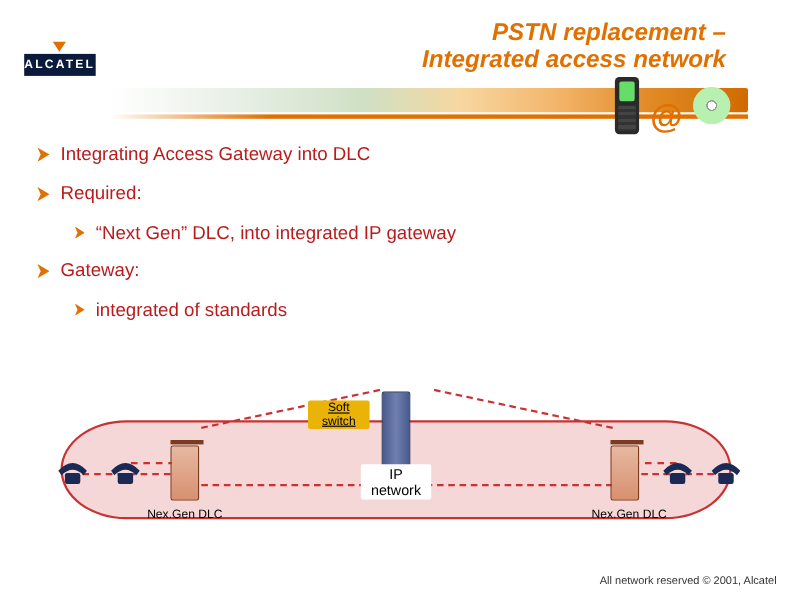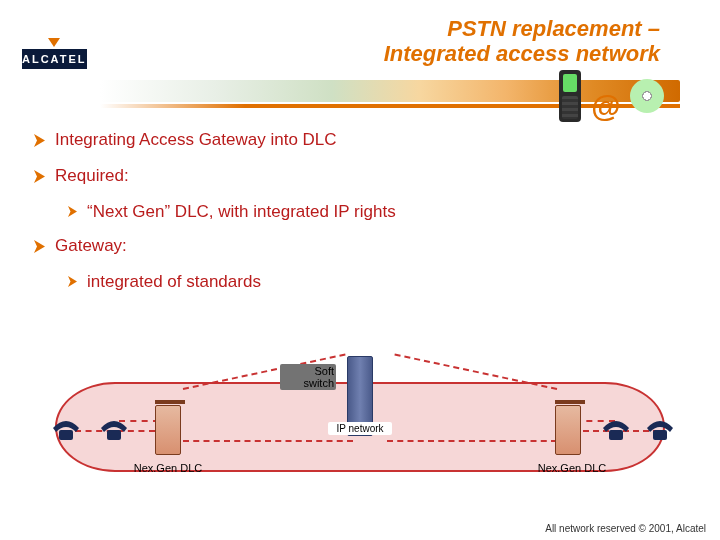--- a/index.html
+++ b/index.html
@@ -31,22 +31,22 @@
   .cloud { position:absolute; left:0; right:0; top:22px; height:90px; background:#f6d7d7; border:2px solid #c83232; border-radius:60px / 45px; }
   .pole { position:absolute; width:30px; }
   .pole .box { width:26px; height:50px; background: linear-gradient(180deg,#e6b9a0 0,#d89070 100%); border:1.5px solid #7a3b1e; border-radius:2px; }
   .pole .head { width:30px; height:4px; background:#7a3b1e; margin-bottom:1px; }
   .pole-left  { left: 100px; top: 40px; }
   .pole-right { right: 80px; top: 40px; }
   .pole-label { position:absolute; font-size:11px; text-align:center; width:70px; }
   .lab-left  { left: 78px;  top: 102px; }
   .lab-right { right: 58px; top: 102px; }
   .server { position:absolute; left:50%; top:-4px; margin-left:-13px; width:26px; height:80px; background: linear-gradient(90deg,#4a5a8a,#7080b0,#4a5a8a); border:1.5px solid #2a3a66; border-radius:2px; }
-  .soft-label { position:absolute; left:50%; top:4px; margin-left:-80px; width:56px; font-size:11px; text-align:right; background:#737373; padding:1px 2px; border-radius:2px; }
-  .ip-label { position:absolute; left:50%; top:62px; margin-left:-32px; width:64px; font-size:10px; text-align:center; background:#fff; padding:1px 2px; border-radius:2px; }
+  .soft-label { position:absolute; left:50%; top:4px; margin-left:-80px; width:56px; font-size:11px; text-align:center; background:#eab308; padding:1px 2px; border-radius:2px;text-decoration:underline; }
+  .ip-label { position:absolute; left:50%; top:62px; margin-left:-32px; width:64px; font-size:13px; text-align:center; background:#fff; padding:1px 2px; border-radius:2px; }
   .tel { position:absolute; top:58px; width:30px; height:24px; }
   .tel svg { width:30px; height:24px; }
   .tel-la { left: -4px; } .tel-lb { left: 44px; }
   .tel-ra { right: -10px; } .tel-rb { right: 34px; }
   .dash { position:absolute; border-top:2px dashed #c83232; }
 
   .footer { position:absolute; right:14px; bottom:6px; font-size:10px; color:#333; }
 </style>
 </head>
 <body>
@@ -83,21 +83,21 @@
     <div class="b1">
       <svg class="bul" width="11" height="13">
           <polygon points="0,0 11,6.5 0,13 3,6.5" fill="#e07000"></polygon>
         </svg>
       <span>Required:</span>
     </div>
     <div class="b2">
       <svg class="bul" width="9" height="11">
           <polygon points="0,0 9,5.5 0,11 2.5,5.5" fill="#e07000"></polygon>
         </svg>
-      <span>“Next Gen” DLC, with integrated IP rights</span>
+      <span>“Next Gen” DLC, into integrated IP gateway</span>
     </div>
     <div class="b1" style="margin-top:14px">
       <svg class="bul" width="11" height="13">
           <polygon points="0,0 11,6.5 0,13 3,6.5" fill="#e07000"></polygon>
         </svg>
       <span>Gateway:</span>
     </div>
     <div class="b2">
       <svg class="bul" width="9" height="11">
           <polygon points="0,0 9,5.5 0,11 2.5,5.5" fill="#e07000"></polygon>

